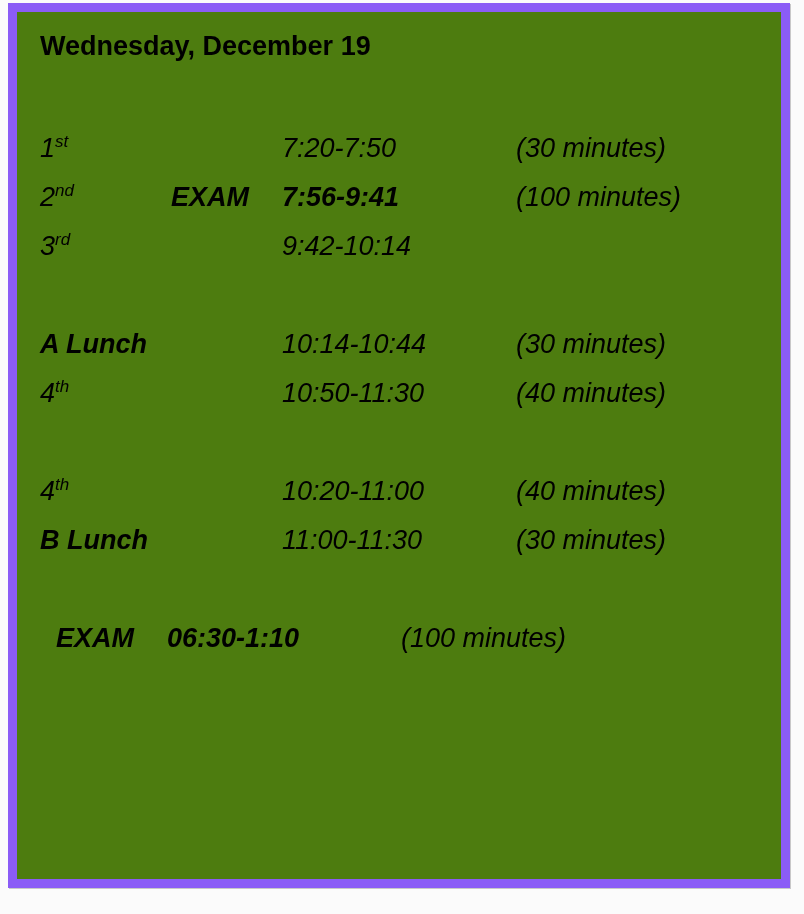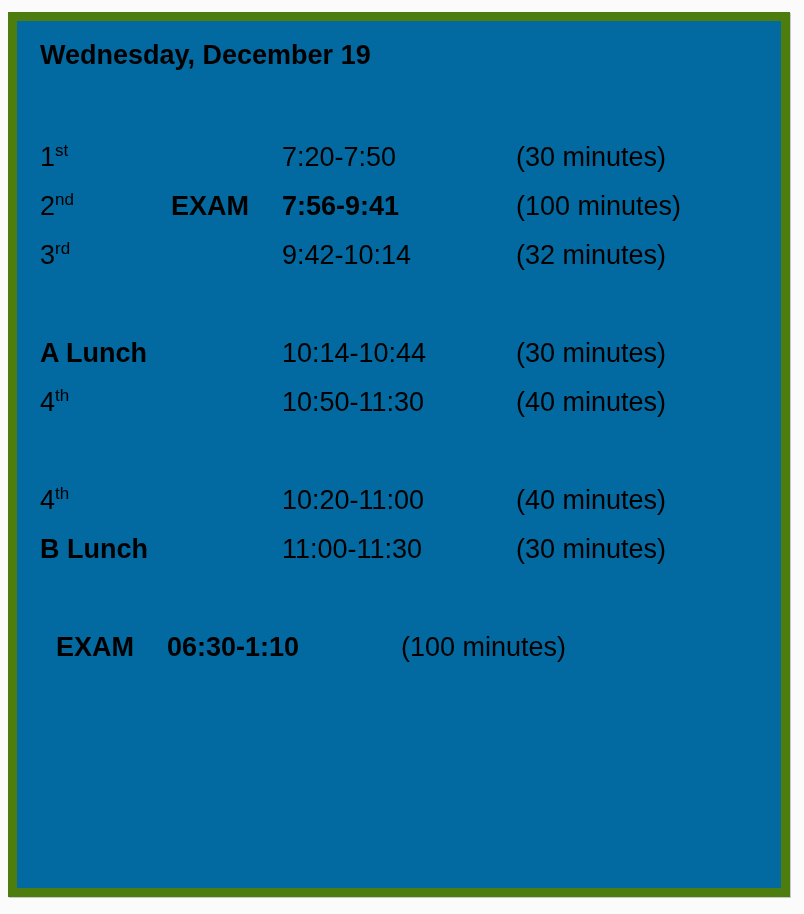--- a/index.html
+++ b/index.html
@@ -8,25 +8,25 @@
     width: 804px;
     height: 914px;
     background: #fbfbfb;
     font-family: "Liberation Sans", sans-serif;
     color: #000000;
     overflow: hidden;
   }
   .schedule-box {
     position: absolute;
     left: 8px;
-    top: 12px;
+    top: 3px;
     width: 764px;   
     height: 867px;  
-    border: 9px solid #4d7c0f;
-    background: #0369a1;
+    border: 9px solid #8b5cf6;
+    background: #4d7c0f;
     box-shadow: 1px 1px 0 #c8c8c8;
     box-sizing: content-box;
   }
   .content {
     padding: 14px 10px 0 23px;
   }
   .doc-title {
     font-size: 27px;
     font-weight: bold;
     line-height: 40px;
@@ -37,20 +37,21 @@
     margin-top: 58px;
   }
   .group { margin: 0; }
   .group + .group { margin-top: 49px; }
   .row {
     display: flex;
     align-items: center;
     line-height: 49px;
     font-size: 27px;
     white-space: nowrap;
+    font-style: italic;
   }
   .cell-period { width: 115px; flex: 0 0 115px; }
   .cell-tag    { width: 111px; flex: 0 0 111px; font-weight: bold; margin-left: 16px; }
   .cell-time   { width: 234px; flex: 0 0 234px; }
   .cell-duration { flex: 1 1 auto; }
   .bold { font-weight: bold; }
   sup.ordinal {
     font-size: 17px;
     line-height: 0;
     position: relative;
@@ -78,21 +79,20 @@
         <div class="row">
           <span class="cell-period"><span>2</span><sup class="ordinal">nd</sup></span>
           <span class="cell-tag">EXAM</span>
           <span class="cell-time bold">7:56-9:41</span>
           <span class="cell-duration">(100 minutes)</span>
         </div>
         <div class="row">
           <span class="cell-period"><span>3</span><sup class="ordinal">rd</sup></span>
           <span class="cell-tag"></span>
           <span class="cell-time">9:42-10:14</span>
-          <span class="cell-duration">(32 minutes)</span>
         </div>
       </div>
 
       <div class="group">
         <div class="row">
           <span class="cell-period bold"><span>A Lunch</span><sup class="ordinal"></sup></span>
           <span class="cell-tag"></span>
           <span class="cell-time">10:14-10:44</span>
           <span class="cell-duration">(30 minutes)</span>
         </div>

